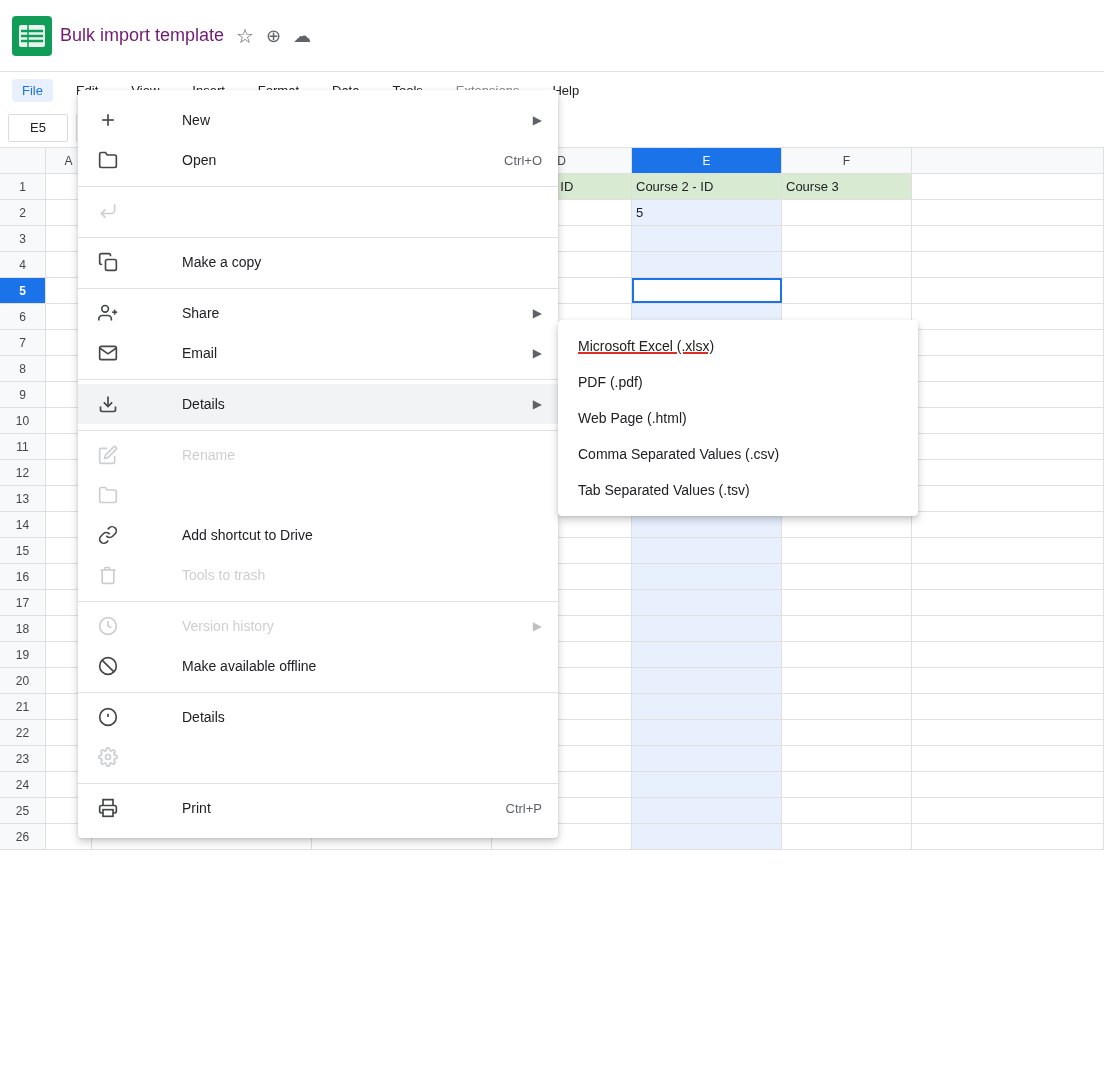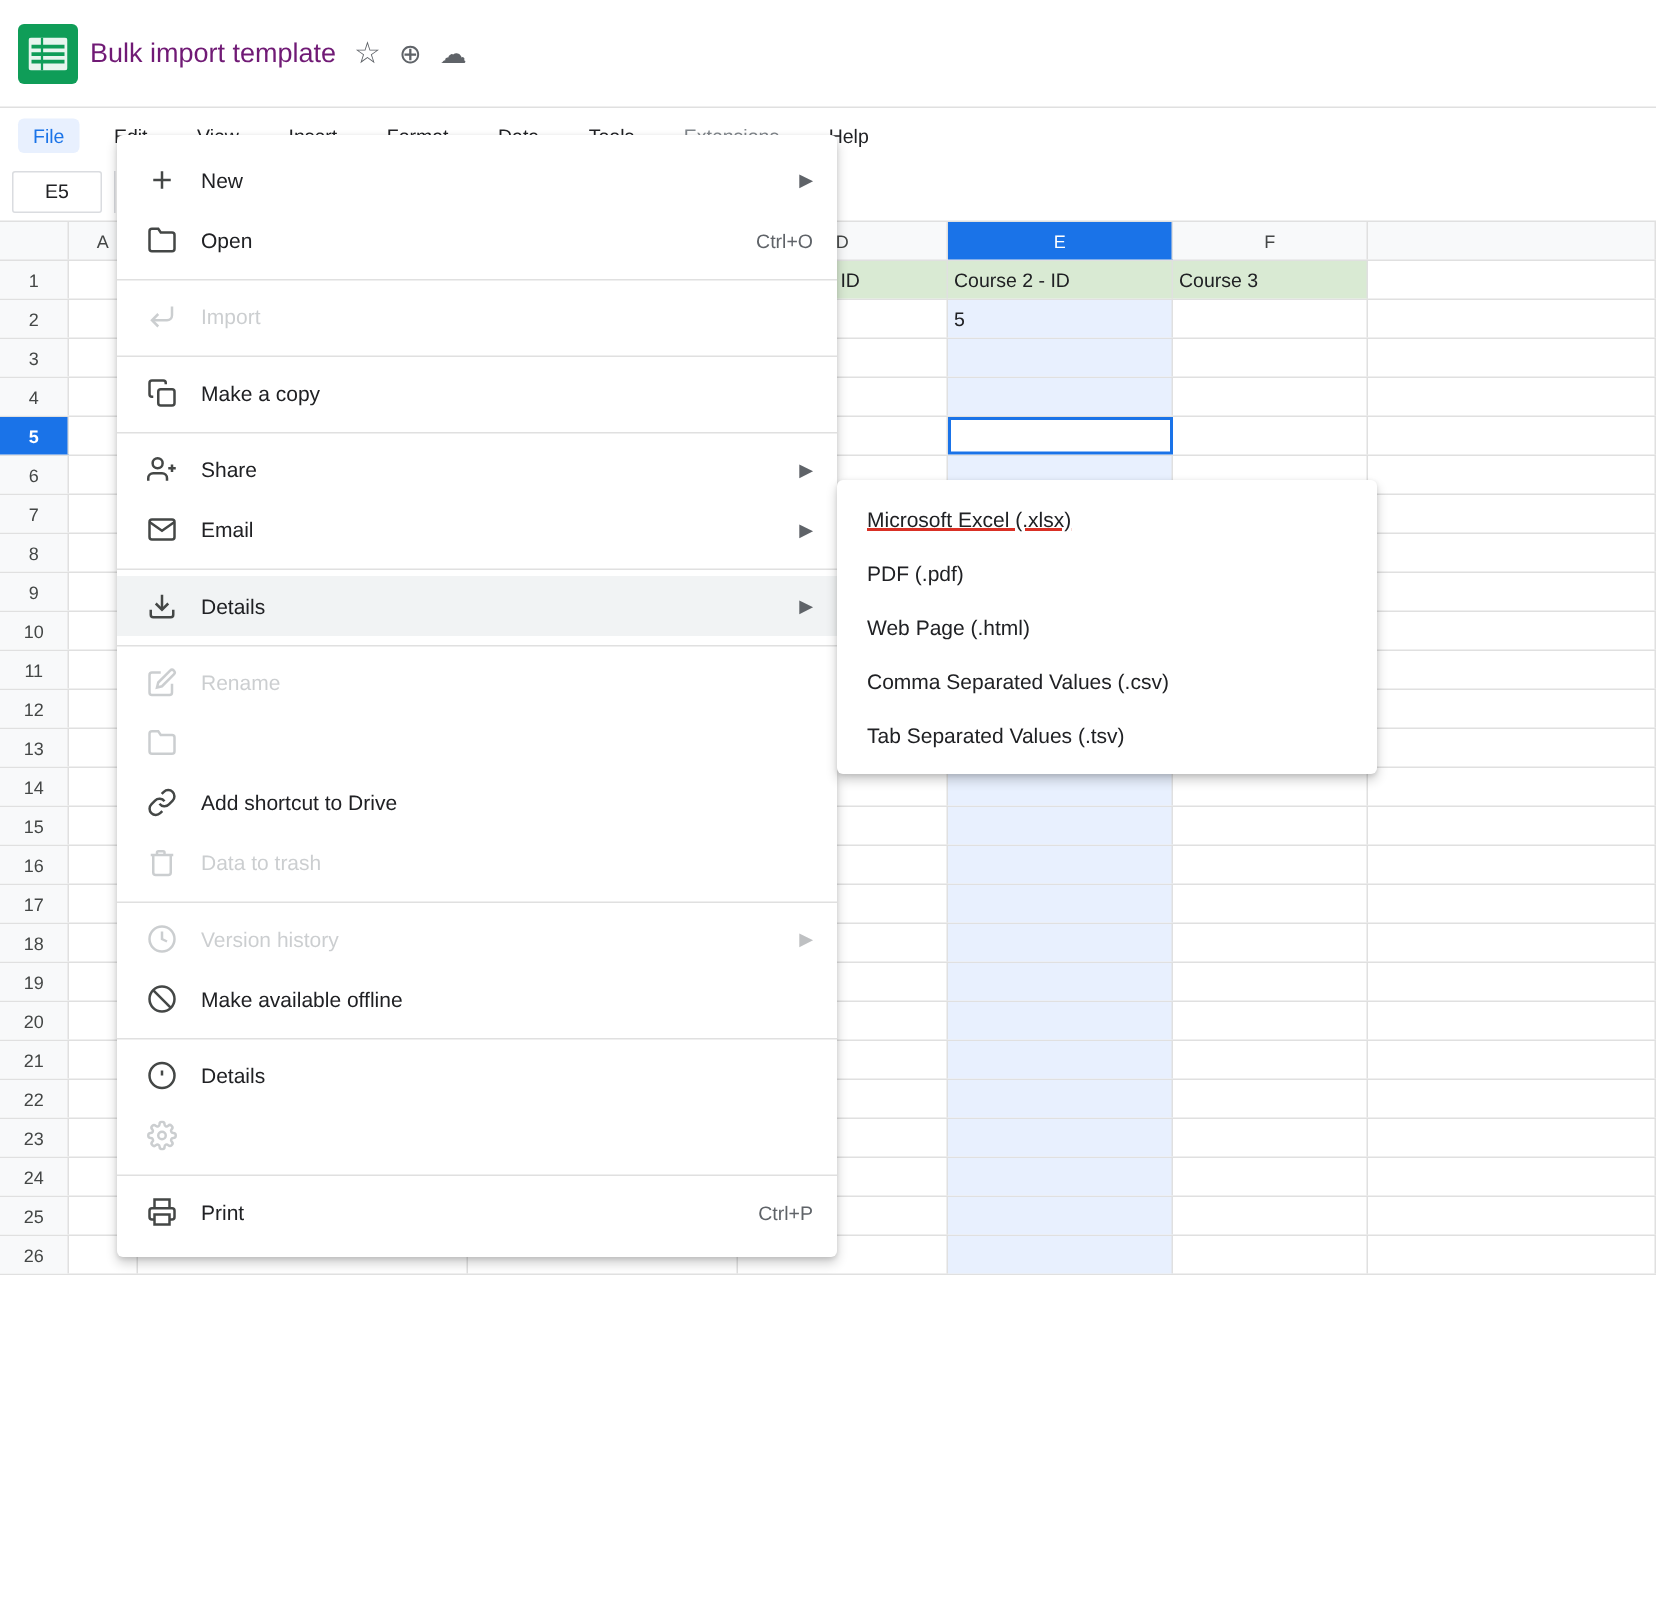--- a/index.html
+++ b/index.html
@@ -228,20 +228,21 @@
       margin-top: 4px;
       padding-top: 4px;
     }
     .menu-row {
       display: flex;
       align-items: center;
       padding: 6px 16px 6px 16px;
       cursor: pointer;
       position: relative;
       min-height: 40px;
+      gap: 48px;
     }
     .menu-row.highlighted {
       background: #f1f3f4;
     }
     .menu-row.disabled {
       opacity: 0.4;
       cursor: default;
     }
     .menu-icon {
       width: 28px;
@@ -643,21 +644,20 @@
   </div>
 
   <div class="menu-section">
     <div class="menu-row disabled">
       <div class="menu-icon">
         <svg width="20" height="20" viewBox="0 0 24 24" fill="none" stroke="#80868b" stroke-width="2">
           <polyline points="9 10 4 15 9 20"></polyline>
             <path d="M20 4v7a4 4 0 0 1-4 4H4"></path>
         </svg>
       </div>
-      <span class="menu-label">Import</span>
     </div>
   </div>
 
   <div class="menu-section">
     <div class="menu-row">
       <div class="menu-icon">
         <svg width="20" height="20" viewBox="0 0 24 24" fill="none" stroke="#444746" stroke-width="2">
           <rect x="9" y="9" width="13" height="13" rx="2" ry="2"></rect>
             <path d="M5 15H4a2 2 0 0 1-2-2V4a2 2 0 0 1 2-2h9a2 2 0 0 1 2 2v1"></path>
         </svg>
@@ -731,21 +731,21 @@
       </div>
       <span class="menu-label">Add shortcut to Drive</span>
     </div>
     <div class="menu-row disabled">
       <div class="menu-icon">
         <svg width="20" height="20" viewBox="0 0 24 24" fill="none" stroke="#80868b" stroke-width="2">
           <polyline points="3 6 5 6 21 6"></polyline>
             <path d="M19 6v14a2 2 0 0 1-2 2H7a2 2 0 0 1-2-2V6m3 0V4a1 1 0 0 1 1-1h4a1 1 0 0 1 1 1v2"></path>
         </svg>
       </div>
-      <span class="menu-label">Data to trash</span>
+      <span class="menu-label">Tools to trash</span>
     </div>
   </div>
 
   <div class="menu-section">
     <div class="menu-row disabled">
       <div class="menu-icon">
         <svg width="20" height="20" viewBox="0 0 24 24" fill="none" stroke="#80868b" stroke-width="2">
           <circle cx="12" cy="12" r="10"></circle>
             <polyline points="12 6 12 12 16 14"></polyline>
         </svg>

